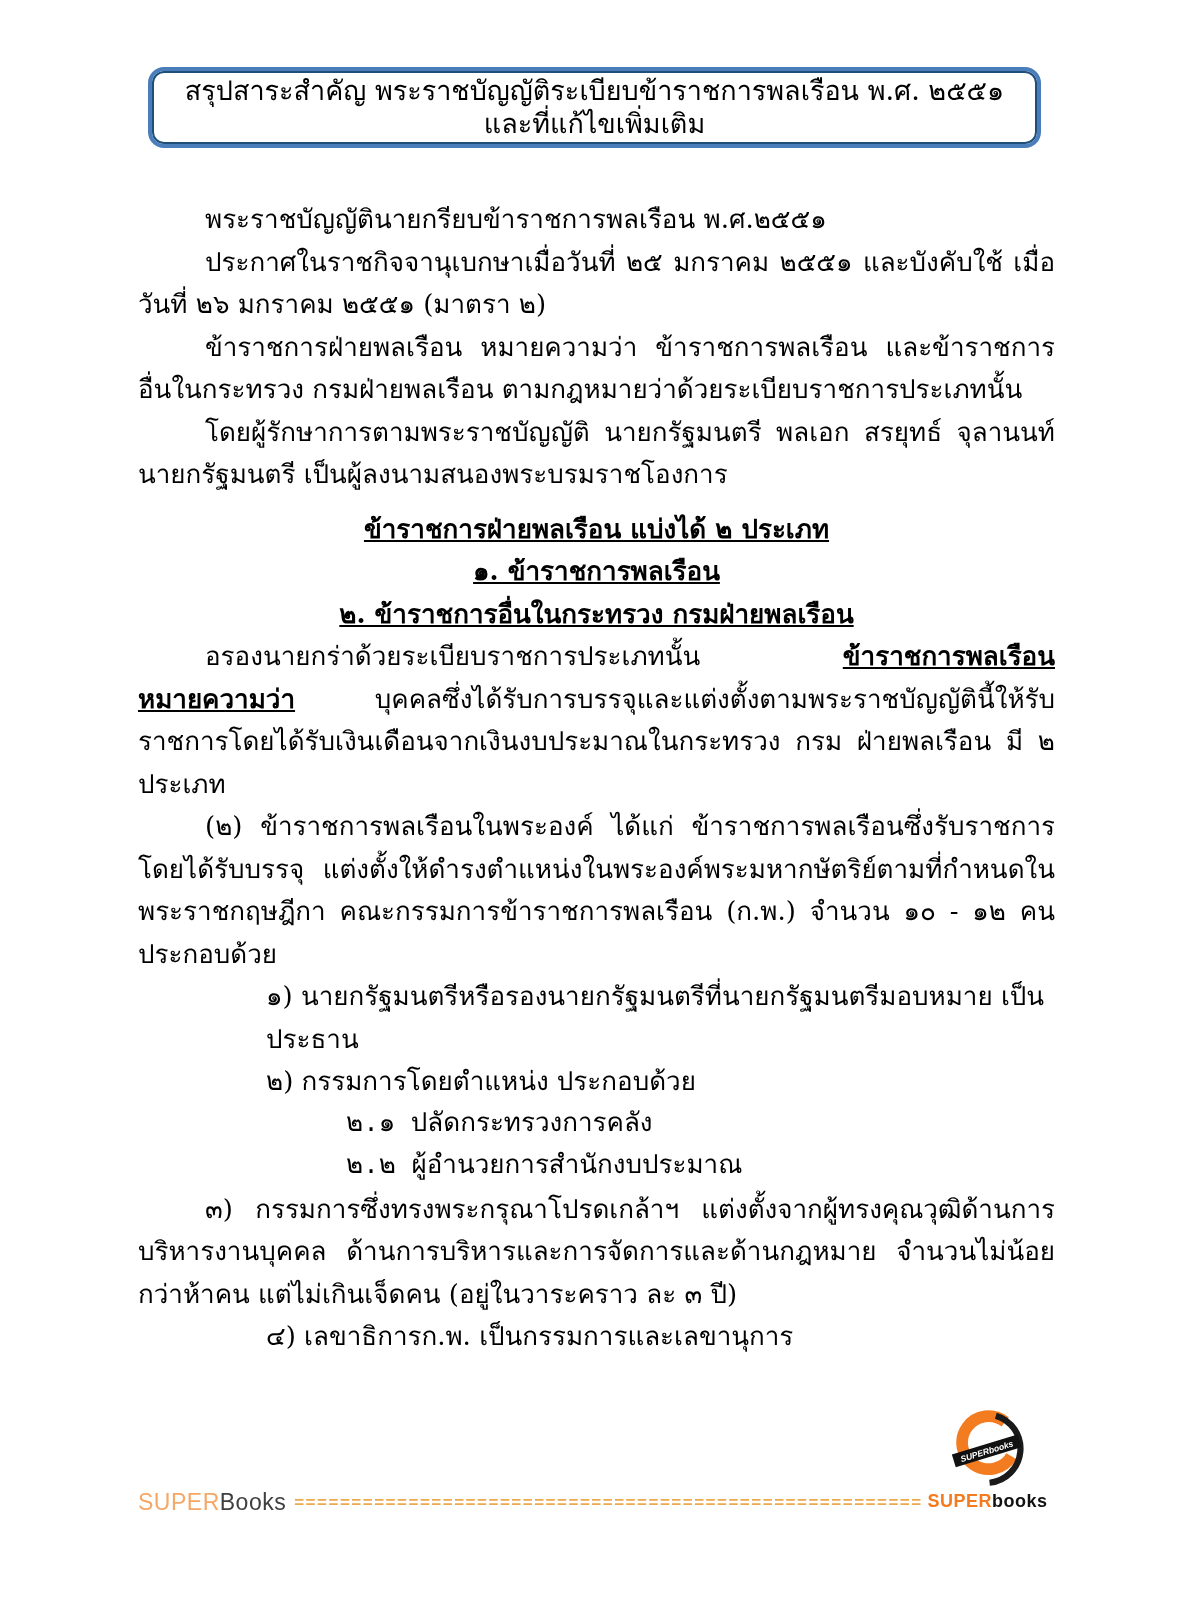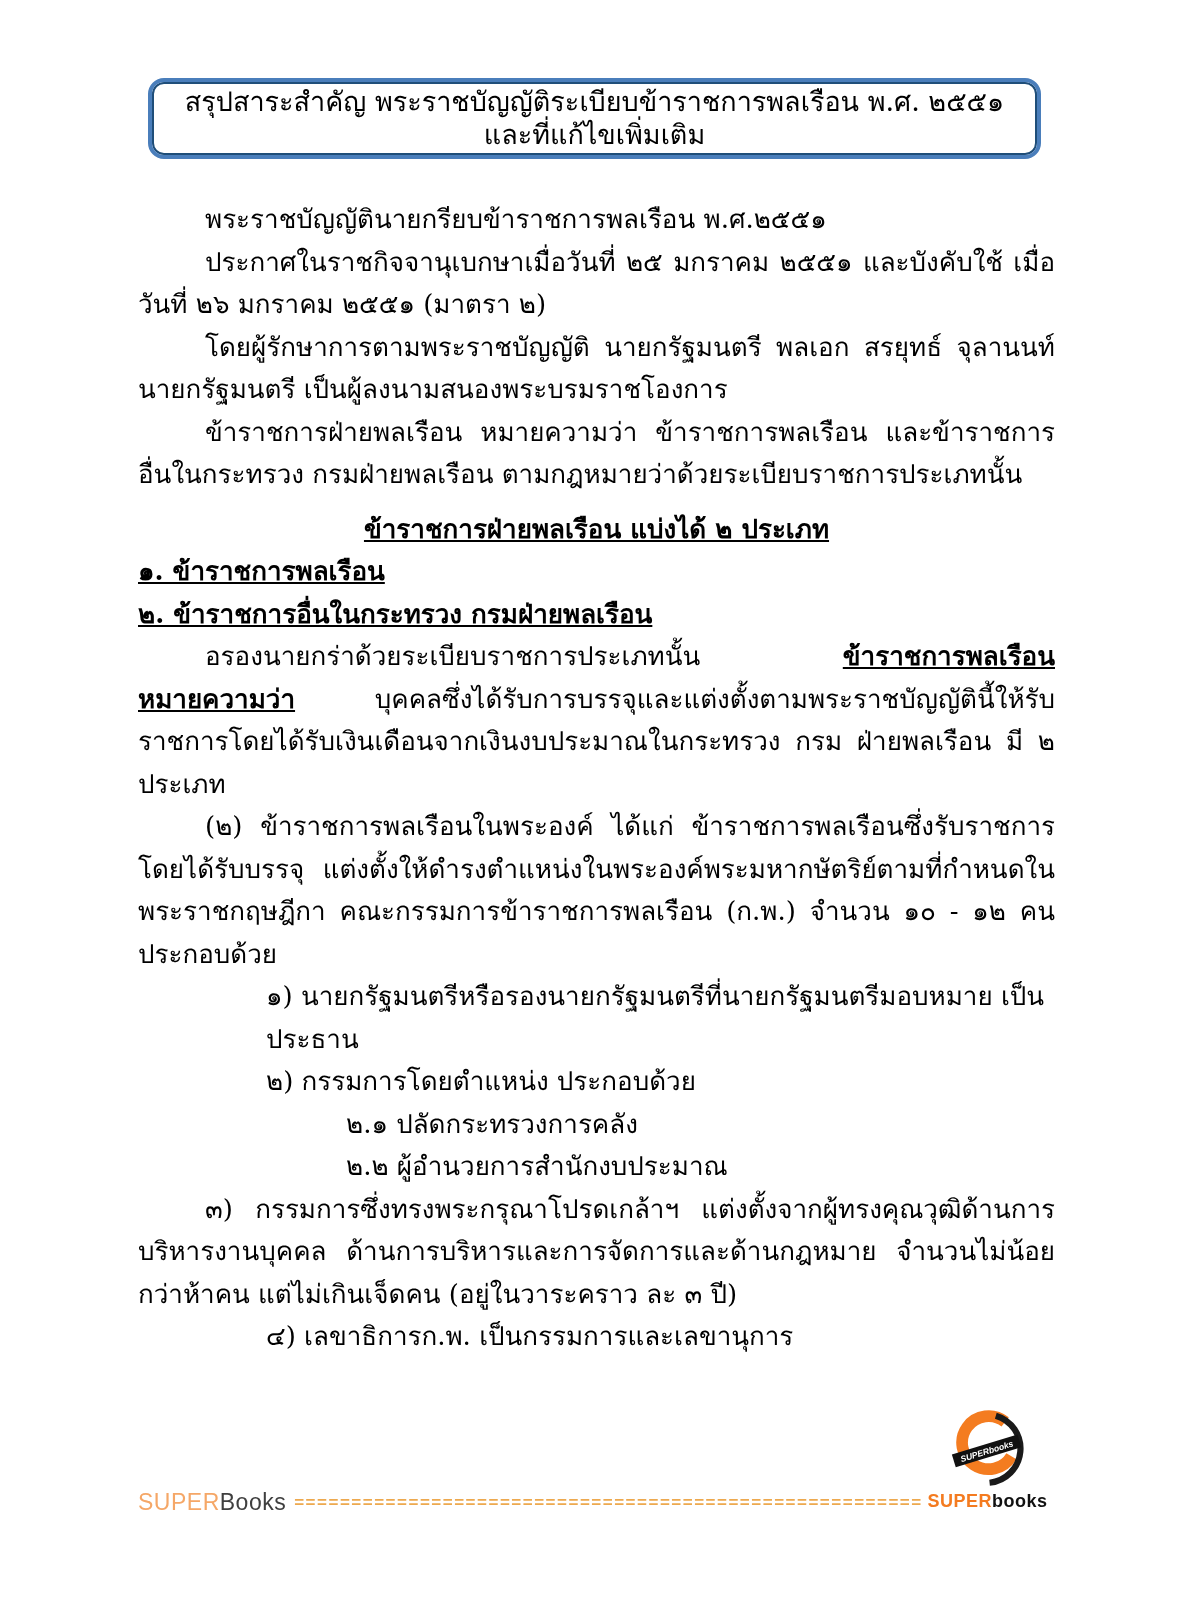--- a/index.html
+++ b/index.html
@@ -18,21 +18,21 @@
     position:relative;
     width:1190px;height:1616px;
     margin:0 auto;
     background:var(--paper);
     overflow:hidden;
     font-family:"DejaVu Serif","Liberation Serif",serif;
     color:var(--ink);
   }
   
   .title-box{
-    position:absolute;left:148px;top:78px;width:893px;height:81px;
+    position:absolute;left:148px;top:67px;width:893px;height:81px;
     border:4px solid var(--box-border);
     border-radius:16px;
     box-shadow:inset 0 0 0 2px var(--box-inner);
     display:flex;align-items:center;justify-content:center;
     background:var(--paper);
   }
   .title-box .title-text{
     font-size:27px;
     line-height:1.2;
     text-align:center;
@@ -42,23 +42,23 @@
   .doc-body{
     position:absolute;left:138px;top:198px;width:917px;
   }
   .blk{
     font-size:26px;
     line-height:42.5px;
     text-align:justify;
   }
   .blk.indent{text-indent:67px;}
   .blk.heading{text-align:center;font-weight:bold;margin-top:12px;}
-  .blk.bold{font-weight:bold;text-align:left;}
+  .blk.bold{font-weight:bold;text-align:center;}
   .blk.list1{padding-left:128px;text-align:left;}
-  .blk.list2{padding-left:208px;text-align:left;}
+  .blk.list2{padding-left:208px;text-align:left;font-family:Liberation Mono, monospace;}
   .b{font-weight:bold;text-decoration:underline;}
   
   .footer-row{
     position:absolute;left:138px;right:268px;top:1489px;
     display:flex;align-items:center;
     font-family:"Liberation Sans","DejaVu Sans",sans-serif;
   }
   .brand-left{font-size:23px;letter-spacing:.5px;white-space:nowrap;}
   .brand-left .super{color:var(--brand-left-super);}
   .brand-left .books{color:var(--brand-left-books);}
@@ -89,22 +89,22 @@
 
 <div class="page">
 
   <div class="title-box">
     <div class="title-text">สรุปสาระสำคัญ พระราชบัญญัติระเบียบข้าราชการพลเรือน พ.ศ. ๒๕๕๑ และที่แก้ไขเพิ่มเติม</div>
   </div>
 
   <div class="doc-body" id="doc-body">
       <p class="blk indent"><span>พระราชบัญญัตินายกรียบข้าราชการพลเรือน พ.ศ.๒๕๕๑</span></p>
       <p class="blk indent"><span>ประกาศในราชกิจจานุเบกษาเมื่อวันที่ ๒๕ มกราคม ๒๕๕๑ และบังคับใช้ เมื่อวันที่ ๒๖ มกราคม ๒๕๕๑ (มาตรา ๒)</span></p>
+      <p class="blk indent"><span>ข้าราชการฝ่ายพลเรือน หมายความว่า ข้าราชการพลเรือน และข้าราชการอื่นในกระทรวง กรมฝ่ายพลเรือน ตามกฎหมายว่าด้วยระเบียบราชการประเภทนั้น</span></p>
       <p class="blk indent"><span>โดยผู้รักษาการตามพระราชบัญญัติ นายกรัฐมนตรี พลเอก สรยุทธ์ จุลานนท์ นายกรัฐมนตรี เป็นผู้ลงนามสนองพระบรมราชโองการ</span></p>
-      <p class="blk indent"><span>ข้าราชการฝ่ายพลเรือน หมายความว่า ข้าราชการพลเรือน และข้าราชการอื่นในกระทรวง กรมฝ่ายพลเรือน ตามกฎหมายว่าด้วยระเบียบราชการประเภทนั้น</span></p>
       <p class="blk heading"><span class="b">ข้าราชการฝ่ายพลเรือน แบ่งได้ ๒ ประเภท</span></p>
       <p class="blk bold"><span class="b">๑. ข้าราชการพลเรือน</span></p>
       <p class="blk bold"><span class="b">๒. ข้าราชการอื่นในกระทรวง กรมฝ่ายพลเรือน</span></p>
       <p class="blk indent"><span>อรองนายกร่าด้วยระเบียบราชการประเภทนั้น </span><span class="b">ข้าราชการพลเรือน หมายความว่า</span><span> บุคคลซึ่งได้รับการบรรจุและแต่งตั้งตามพระราชบัญญัตินี้ให้รับราชการโดยได้รับเงินเดือนจากเงินงบประมาณในกระทรวง กรม ฝ่ายพลเรือน มี ๒ ประเภท</span></p>
       <p class="blk indent"><span>(๒) ข้าราชการพลเรือนในพระองค์  ได้แก่ ข้าราชการพลเรือนซึ่งรับราชการโดยได้รับบรรจุ แต่งตั้งให้ดำรงตำแหน่งในพระองค์พระมหากษัตริย์ตามที่กำหนดในพระราชกฤษฎีกา คณะกรรมการข้าราชการพลเรือน (ก.พ.) จำนวน ๑๐ - ๑๒ คน ประกอบด้วย</span></p>
       <p class="blk list1"><span>๑) นายกรัฐมนตรีหรือรองนายกรัฐมนตรีที่นายกรัฐมนตรีมอบหมาย เป็นประธาน</span></p>
       <p class="blk list1"><span>๒) กรรมการโดยตำแหน่ง ประกอบด้วย</span></p>
       <p class="blk list2"><span>๒.๑ ปลัดกระทรวงการคลัง</span></p>
       <p class="blk list2"><span>๒.๒ ผู้อำนวยการสำนักงบประมาณ</span></p>
       <p class="blk indent"><span>๓) กรรมการซึ่งทรงพระกรุณาโปรดเกล้าฯ แต่งตั้งจากผู้ทรงคุณวุฒิด้านการบริหารงานบุคคล ด้านการบริหารและการจัดการและด้านกฎหมาย จำนวนไม่น้อยกว่าห้าคน แต่ไม่เกินเจ็ดคน (อยู่ในวาระคราว ละ ๓ ปี)</span></p>

